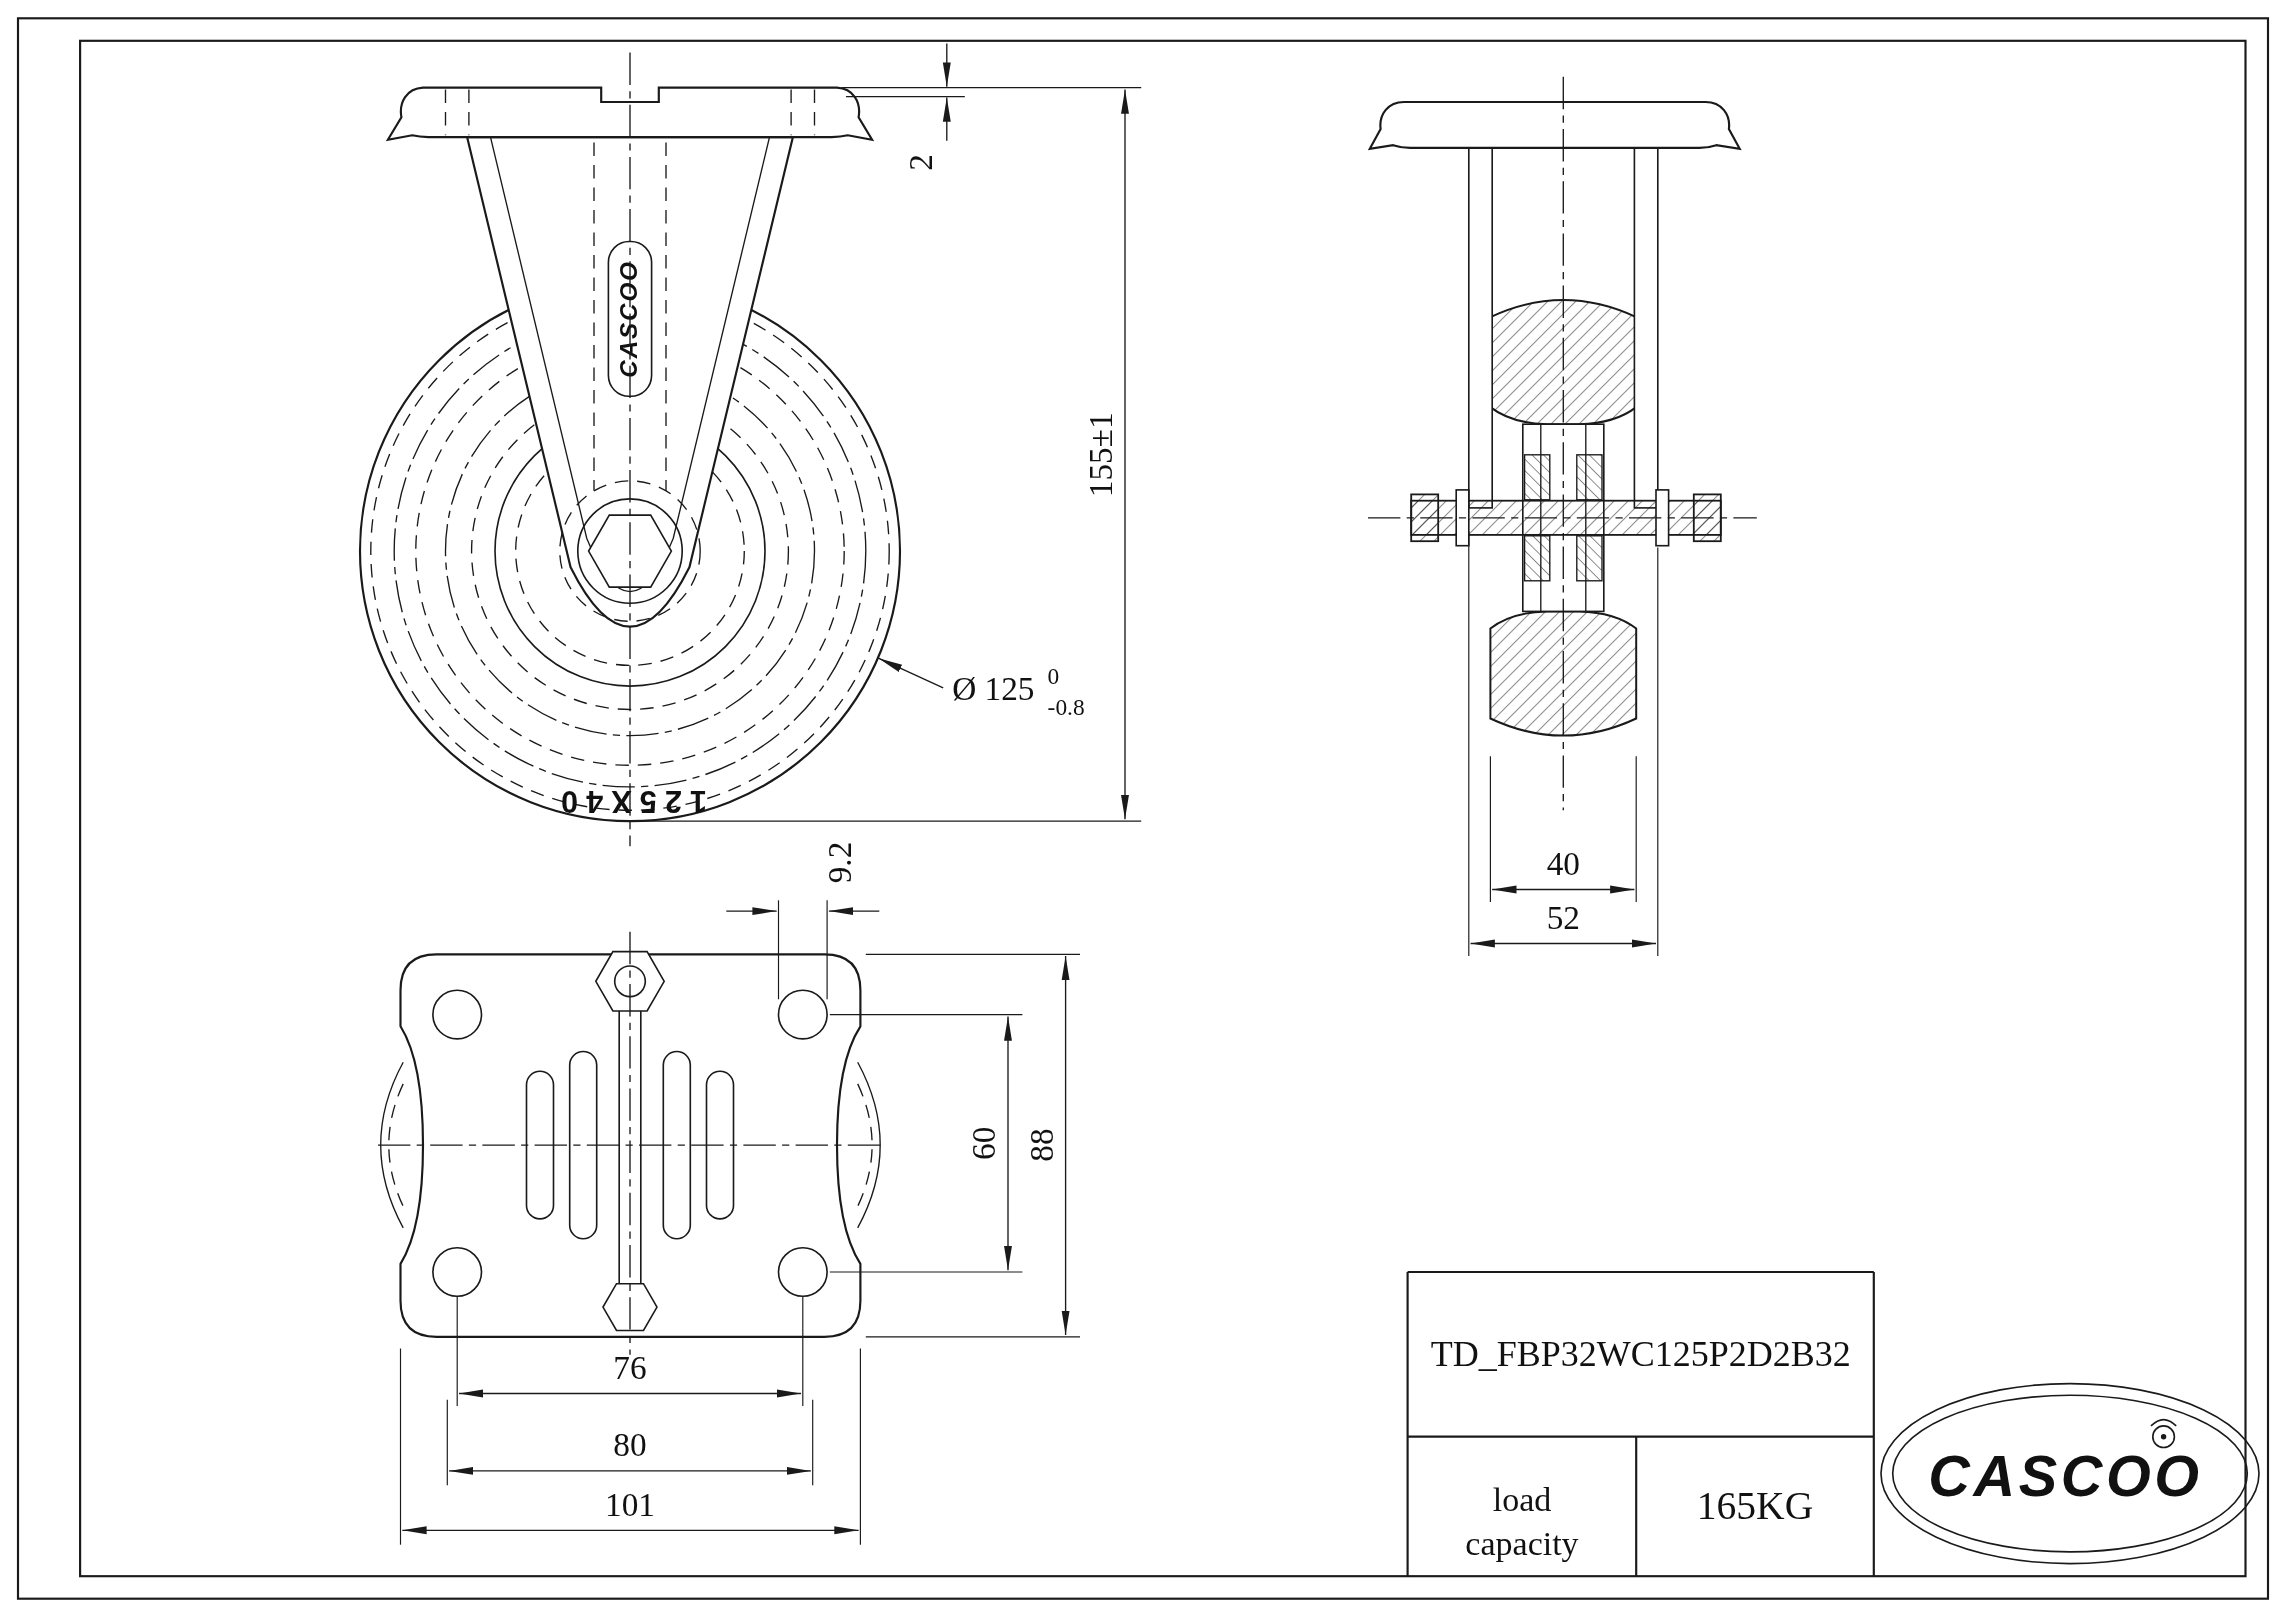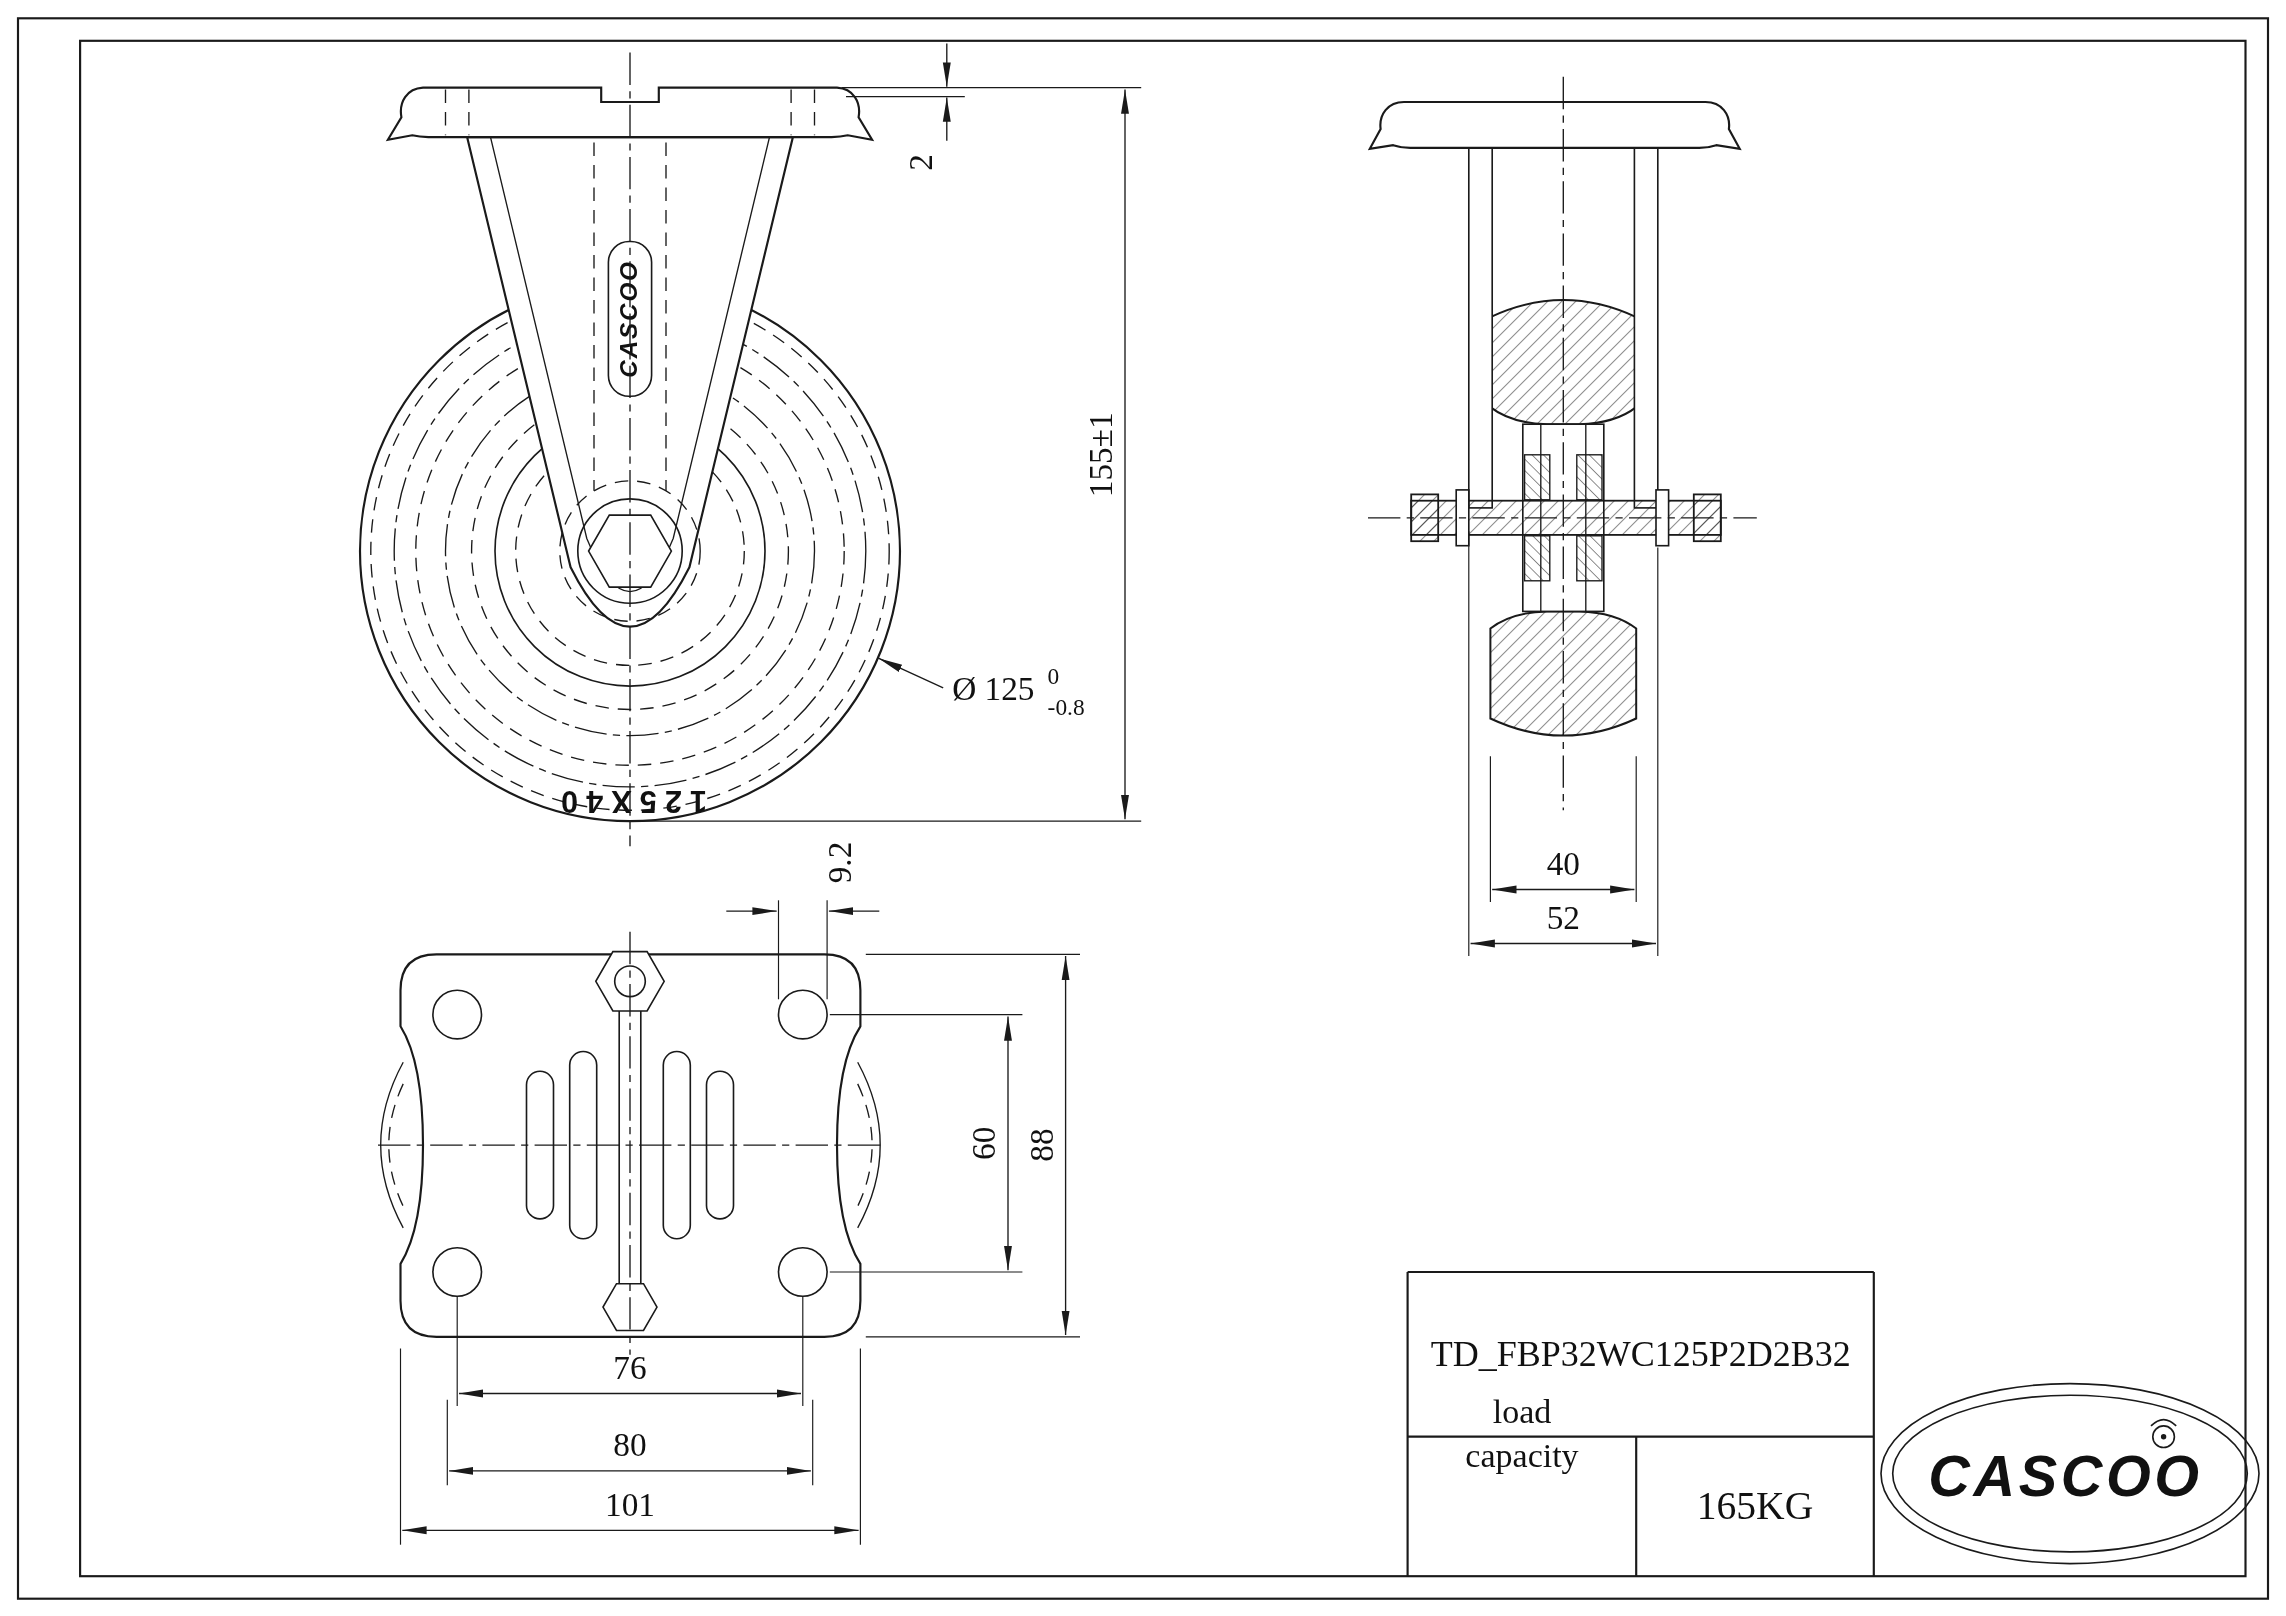--- a/index.html
+++ b/index.html
@@ -15,21 +15,21 @@
   .wf1{fill:#ffffff;stroke:#1a1a1a;stroke-width:1.8;}
   .dim{stroke:#1a1a1a;stroke-width:1.5;fill:none;}
   .ext{stroke:#1a1a1a;stroke-width:1.3;fill:none;}
   text{fill:#111111;font-family:"Liberation Serif",serif;}
   .t36{font-size:37px;}
   .t26{font-size:26px;}
   .t40{font-size:40px;}
   .t44{font-size:44px;}
   .brand{font-family:"Liberation Sans",sans-serif;font-weight:bold;font-style:italic;}
   .tire{font-family:"Liberation Sans",sans-serif;font-weight:bold;letter-spacing:9px;font-size:34px;}
-  .load-label{position:absolute;left:1441px;top:1390px;width:162px;text-align:center;
+  .load-label{position:absolute;left:1441px;top:1478px;width:162px;text-align:center;
               font-size:34px;line-height:1.3;color:#111;}
 </style>
 </head>
 <body>
 
 <div class="page">
 <svg width="2286" height="1617" viewBox="0 0 2540 1796">
   <defs>
     <marker id="arr" markerUnits="userSpaceOnUse" markerWidth="30" markerHeight="12" refX="27" refY="5" orient="auto-start-reverse">
       <path d="M0,0.6 L27,5 L0,9.4 Z" fill="#1a1a1a"></path>

